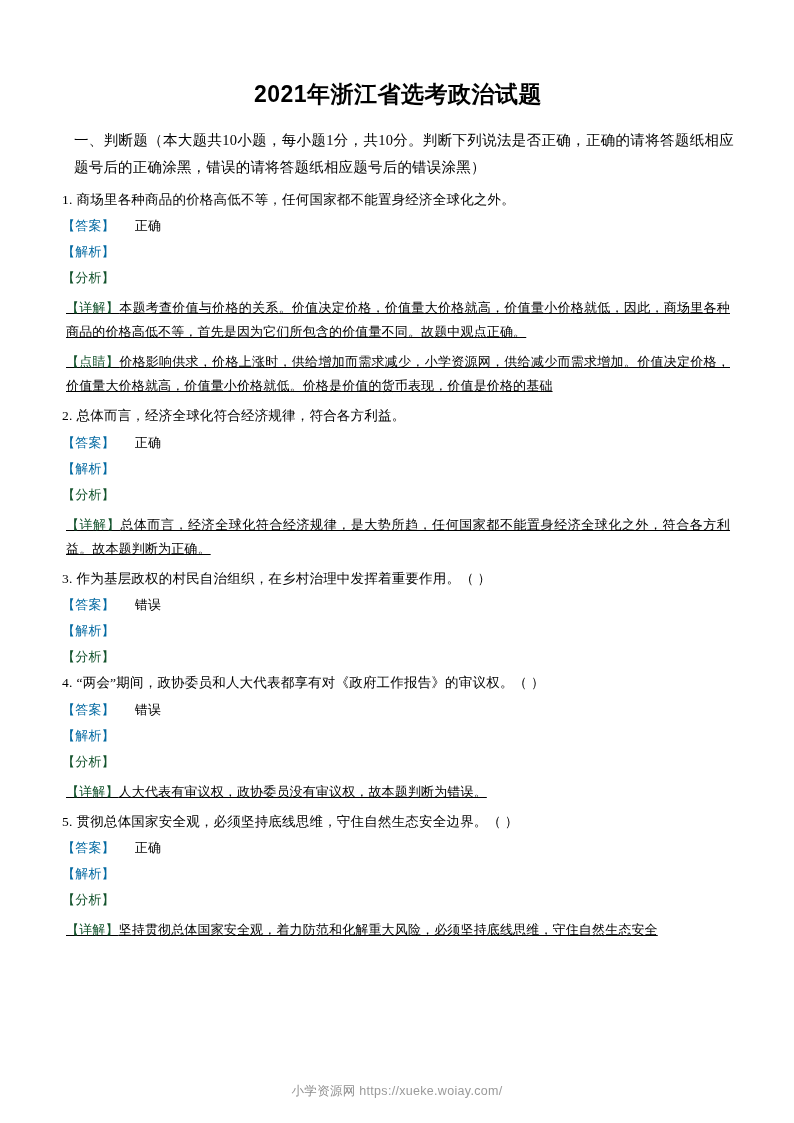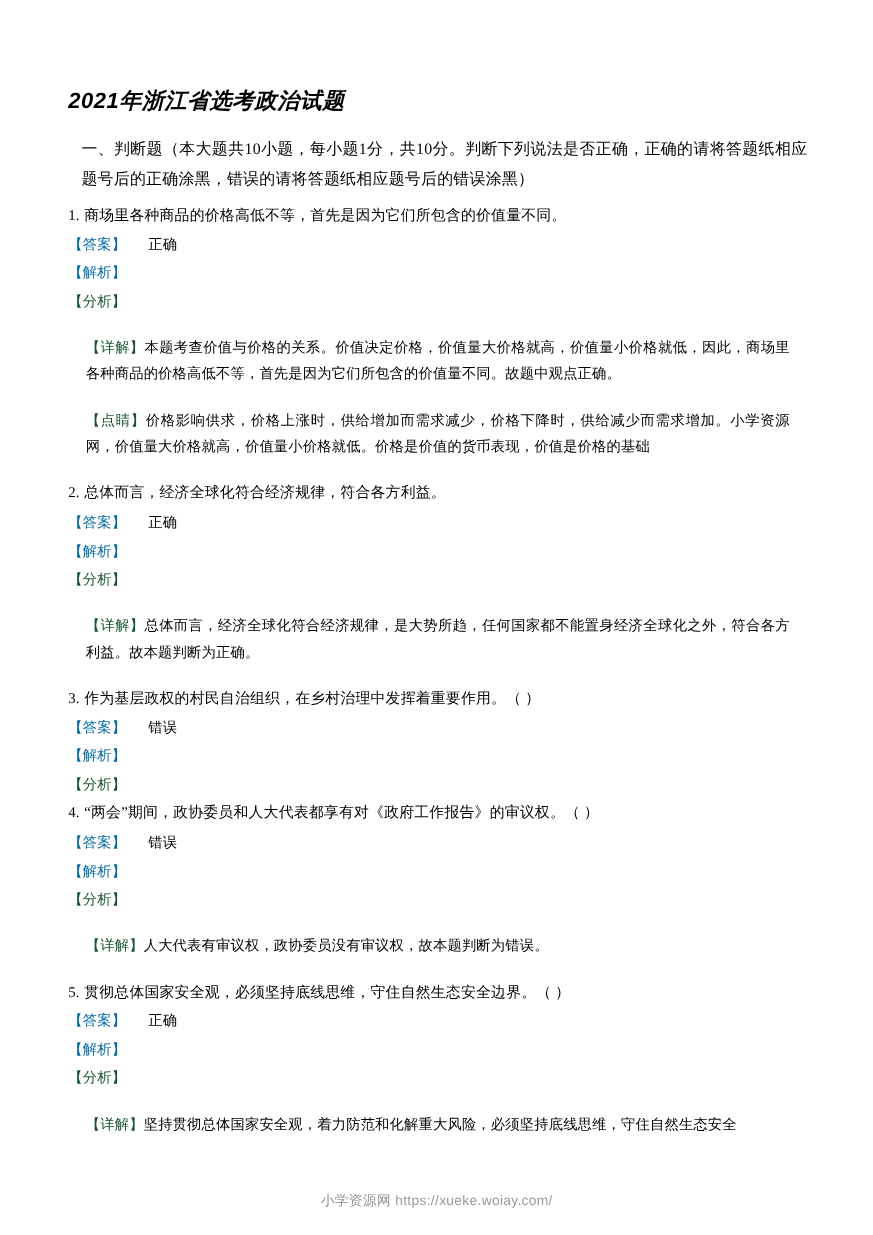--- a/index.html
+++ b/index.html
@@ -22,28 +22,27 @@
     padding: 0;
     box-sizing: border-box;
   }
   .content {
     position: absolute;
     left: 62px;
     top: 78px;
     width: 672px;
   }
   .doc-title {
-    text-align: left;
-    font-size: 20px;
+    text-align: center;
+    font-size: 23px;
     font-weight: bold;
     font-family: "Liberation Sans", "DejaVu Sans", sans-serif;
     letter-spacing: 0.5px;
     margin: 0 0 17px 0;
     line-height: 1.4;
-    font-style: italic;
   }
   .section-head {
     font-size: 14.5px;
     line-height: 1.85;
     margin: 0 0 6px 12px;
     text-align: justify;
     letter-spacing: 0.2px;
   }
   .q-line {
     font-size: 13.5px;
@@ -70,24 +69,25 @@
   .tag-plain {
     color: #14532d;
   }
   .answer-text {
     color: #000000;
     margin-left: 20px;
   }
   .body-text {
     font-size: 13px;
     line-height: 1.85;
-    margin: 16px;
+    margin: 4px;
     padding: 1px 0;
     text-align: justify;
     letter-spacing: 0.15px;
+    text-decoration: underline;
   }
   .footer {
     position: absolute;
     left: 0;
     top: 1083px;
     width: 794px;
     text-align: center;
     font-size: 12.5px;
     color: #9a9a9a;
     font-family: "Liberation Sans", "DejaVu Sans", sans-serif;
@@ -102,36 +102,36 @@
 
 <div class="page">
 
   <div class="content">
 
     <h1 class="doc-title">2021年浙江省选考政治试题</h1>
 
     <p class="section-head">一、判断题（本大题共10小题，每小题1分，共10分。判断下列说法是否正确，正确的请将答题纸相应题号后的正确涂黑，错误的请将答题纸相应题号后的错误涂黑）</p>
 
     <p class="q-line">
-      <span class="q-num">1.</span><span>商场里各种商品的价格高低不等，首先是因为它们所包含的价值量不同。</span>
+      <span class="q-num">1.</span><span>商场里各种商品的价格高低不等，任何国家都不能置身经济全球化之外。</span>
     </p>
     <p class="tagline">
       <span class="tag">【答案】</span><span class="answer-text">正确</span>
     </p>
     <p class="tagline">
       <span class="tag">【解析】</span>
     </p>
     <p class="tagline">
       <span class="tag-plain">【分析】</span>
     </p>
     <p class="body-text">
       <span class="tag-plain">【详解】</span><span>本题考查价值与价格的关系。价值决定价格，价值量大价格就高，价值量小价格就低，因此，商场里各种商品的价格高低不等，首先是因为它们所包含的价值量不同。故题中观点正确。</span>
     </p>
     <p class="body-text">
-      <span class="tag-plain">【点睛】</span><span>价格影响供求，价格上涨时，供给增加而需求减少，价格下降时，供给减少而需求增加。小学资源网，价值量大价格就高，价值量小价格就低。价格是价值的货币表现，价值是价格的基础</span>
+      <span class="tag-plain">【点睛】</span><span>价格影响供求，价格上涨时，供给增加而需求减少，小学资源网，供给减少而需求增加。价值决定价格，价值量大价格就高，价值量小价格就低。价格是价值的货币表现，价值是价格的基础</span>
     </p>
 
     <p class="q-line">
       <span class="q-num">2.</span><span>总体而言，经济全球化符合经济规律，符合各方利益。</span>
     </p>
     <p class="tagline">
       <span class="tag">【答案】</span><span class="answer-text">正确</span>
     </p>
     <p class="tagline">
       <span class="tag">【解析】</span>

